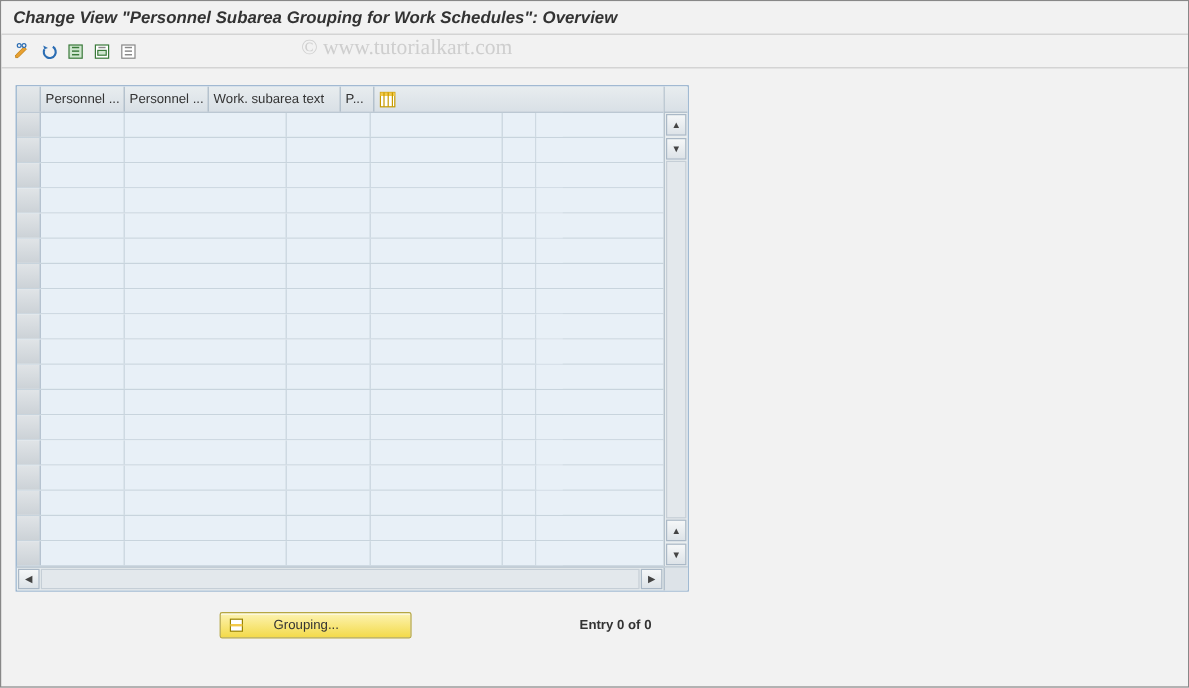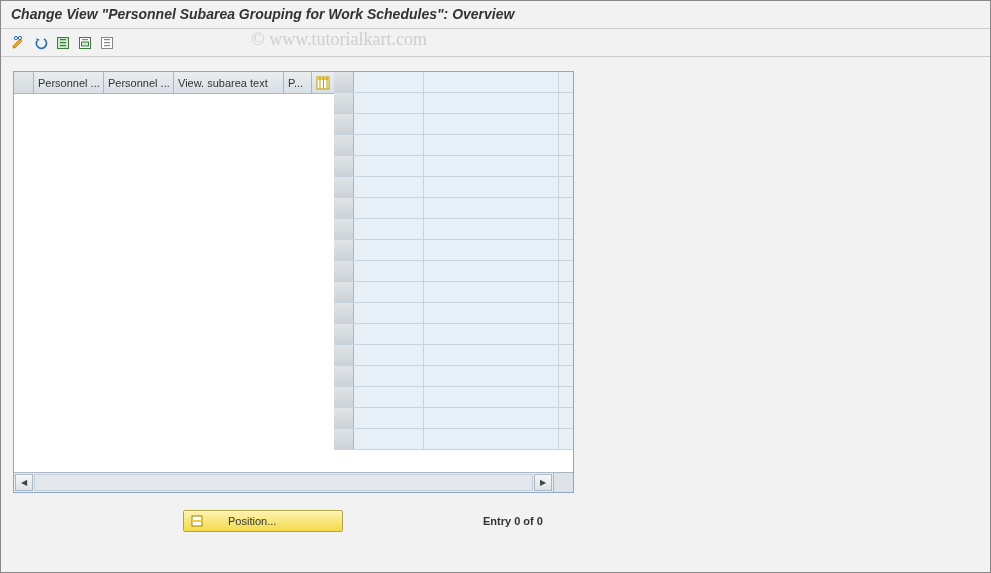--- a/index.html
+++ b/index.html
@@ -62,21 +62,21 @@
     flex-direction: column;
   }
   .grid-wrap {
     flex: 1;
     display: flex;
     overflow: hidden;
   }
   .grid-inner {
     flex: 1;
     display: flex;
-    flex-direction: row;
+    flex-direction: column;
   }
   .grid-header {
     display: flex;
     background: linear-gradient(#e8edef 0%, #d9e0e6 100%);
     height: 22px;
     border-bottom: 1px solid #aab8c6;
   }
   .gh-cell {
     border-right: 1px solid #aab8c6;
     padding: 3px 4px;
@@ -252,21 +252,21 @@
 
 <div class="watermark">© www.tutorialkart.com</div>
 
 <div class="content-area">
   <div class="grid-wrap">
     <div class="grid-inner">
       <div class="grid-header">
         <div class="gh-cell gh-rowsel"></div>
         <div class="gh-cell gh-c0">Personnel ...</div>
         <div class="gh-cell gh-c2">Personnel ...</div>
-        <div class="gh-cell gh-c3">View. subarea text</div>
+        <div class="gh-cell gh-c3">Work. subarea text</div>
         <div class="gh-cell gh-c4">P...</div>
         <div class="gh-cell gh-config">
           <svg width="14" height="14" viewBox="0 0 14 14">
             <rect x="1" y="1" width="12" height="12" fill="#fff" stroke="#c69b00"></rect>
             <rect x="1" y="1" width="12" height="3" fill="#f3c94a"></rect>
             <rect x="3.5" y="1" width="1" height="12" fill="#c69b00"></rect>
             <rect x="7" y="1" width="1" height="12" fill="#c69b00"></rect>
             <rect x="10.5" y="1" width="1" height="12" fill="#c69b00"></rect>
           </svg>
         </div>
@@ -466,16 +466,16 @@
 </div>
 
 <div class="footer-row">
   <div class="position-btn">
     <span class="pb-icon">
       <svg width="12" height="12" viewBox="0 0 12 12">
         <rect x="1" y="1" width="10" height="10" fill="#fff" stroke="#9a8400"></rect>
         <rect x="1" y="5" width="10" height="2" fill="#f3c94a"></rect>
       </svg>
     </span>
-    <span>Position...</span>
+    <span>Grouping...</span>
   </div>
   <div class="entry-text">Entry 0 of 0</div>
 </div>
 
 </body></html>

